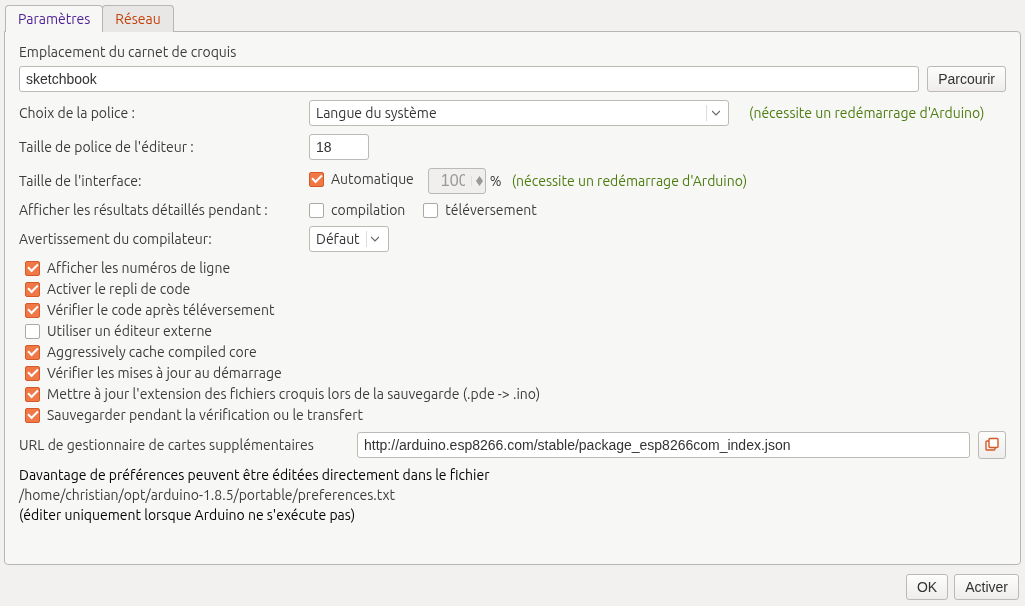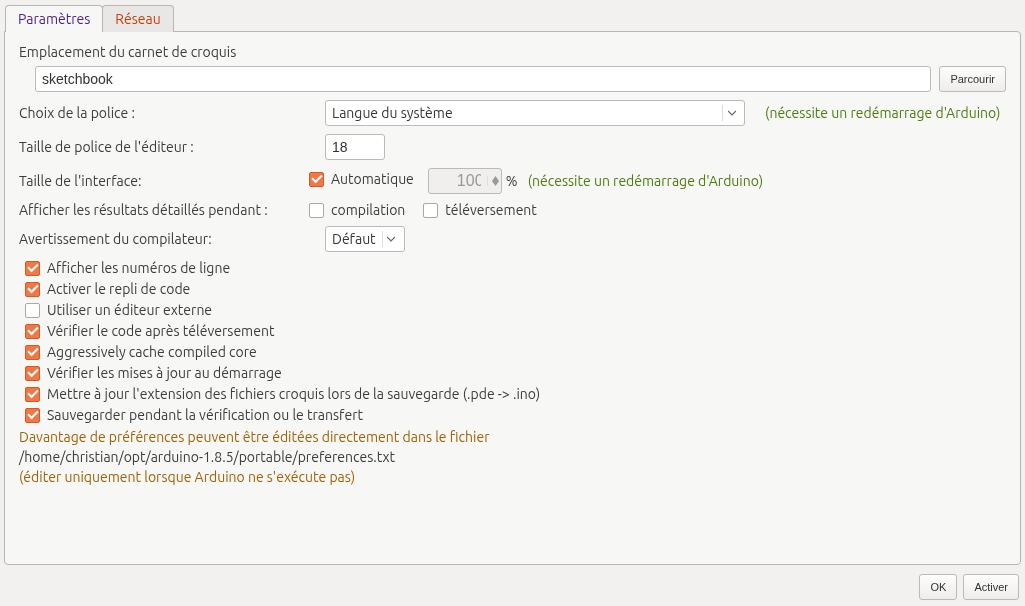--- a/index.html
+++ b/index.html
@@ -56,21 +56,20 @@
     margin-bottom: 8px;
   }
   input[type="text"], .select {
     background: #fff;
     border: 1px solid #bcbab6;
     border-radius: 3px;
     padding: 4px 6px;
     font-size: 14px;
     color: #333;
     height: 26px;
-    margin-left: 16px;
   }
   input.small { width: 60px; }
   .select {
     display: inline-flex;
     align-items: center;
     justify-content: space-between;
     padding-right: 4px;
   }
   .select-arrow {
     width: 18px;
@@ -80,21 +79,21 @@
     border-left: 1px solid #ddd;
     margin-left: 6px;
     height: 100%;
   }
   .select-arrow svg { width: 8px; height: 8px; }
   .btn {
     border: 1px solid #bcbab6;
     border-radius: 3px;
     background: linear-gradient(#fdfdfc, #eeedeb);
     padding: 3px 10px;
-    font-size: 11px;
+    font-size: 14px;
     color: #333;
     cursor: pointer;
     height: 26px;
   }
   .btn.small { padding: 3px; width: 28px; height: 28px; display:inline-flex; align-items:center; justify-content:center;}
   .cb {
     display: inline-flex;
     align-items: center;
     gap: 7px;
     margin-bottom: 4px;
@@ -139,21 +138,21 @@
   }
   .spinner .arrows {
     display: flex; flex-direction: column;
     border-left: 1px solid #ddd;
     padding-left: 4px;
     line-height: 0;
   }
   .spinner .arrows svg { width: 7px; height: 5px; }
   .label-col { width: 290px; }
   .note { color: #4d7c0f; margin-left: 10px; }
-  .gray { color: #a16207; }
+  .gray { color: #000000; }
   .footer-btns {
     position: absolute;
     right: 6px;
     bottom: 6px;
     display: flex;
     gap: 6px;
   }
   .list .cb { display:flex; margin-left: 6px; margin-bottom: 5px;}
   .check-cell .cb { margin: 0 18px 0 0; }
   .copy-icon svg { display:block; }
@@ -242,45 +241,55 @@
   <div class="list">
     <label class="cb">
         <span class="checkbox checked"></span>
         <span>Afficher les numéros de ligne</span>
       </label>
     <label class="cb">
         <span class="checkbox checked"></span>
         <span>Activer le repli de code</span>
       </label>
     <label class="cb">
+        <span class="checkbox checked"></span>
+        <span>Vérifier le code après téléversement</span>
+      </label>
+    <label class="cb">
         <span class="checkbox"></span>
         <span>Utiliser un éditeur externe</span>
       </label>
     <label class="cb">
         <span class="checkbox checked"></span>
-        <span>Vérifier le code après téléversement</span>
-      </label>
-    <label class="cb">
-        <span class="checkbox checked"></span>
         <span>Aggressively cache compiled core</span>
       </label>
     <label class="cb">
         <span class="checkbox checked"></span>
         <span>Vérifier les mises à jour au démarrage</span>
       </label>
     <label class="cb">
         <span class="checkbox checked"></span>
         <span>Mettre à jour  l'extension des fichiers croquis lors de la sauvegarde (.pde -&gt; .ino)</span>
       </label>
     <label class="cb">
         <span class="checkbox checked"></span>
         <span>Sauvegarder pendant la vérification ou le transfert</span>
       </label>
   </div>
 
+  <div class="row" style="margin-top:8px;">
+    <div style="width:338px;">URL de gestionnaire de cartes supplémentaires</div>
+    <input type="text" style="flex: 1 1 0%; margin-right: 8px;" value="http://arduino.esp8266.com/stable/package_esp8266com_index.json">
+    <button class="btn small copy-icon">
+      <svg width="16" height="16" viewBox="0 0 16 16">
+        <rect x="2" y="4" width="9" height="9" rx="1" fill="none" stroke="#d55a28" stroke-width="1.4"></rect>
+        <rect x="5" y="1.5" width="9" height="9" rx="1" fill="#fff" stroke="#d55a28" stroke-width="1.4"></rect>
+      </svg>
+    </button>
+  </div>
 
   <div style="margin-top:6px;">
     <div class="gray">Davantage de préférences peuvent être éditées directement dans le fichier</div>
     <div style="margin:4px 0;">/home/christian/opt/arduino-1.8.5/portable/preferences.txt</div>
     <div class="gray">(éditer uniquement lorsque Arduino ne s'exécute pas)</div>
   </div>
 
 </div>
 
 <div class="footer-btns">

